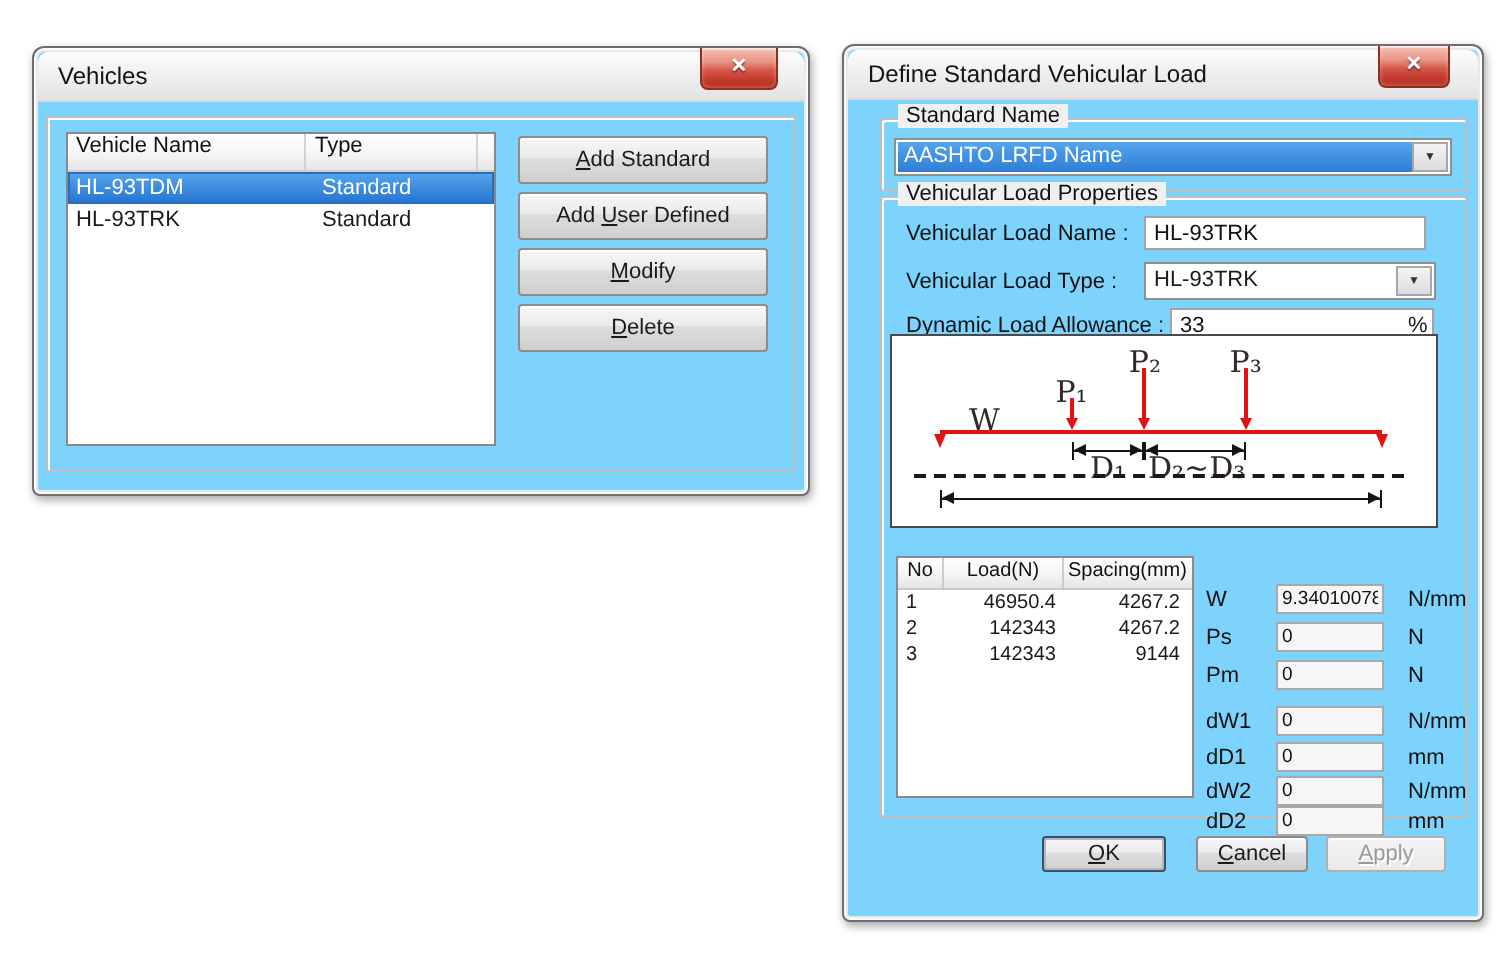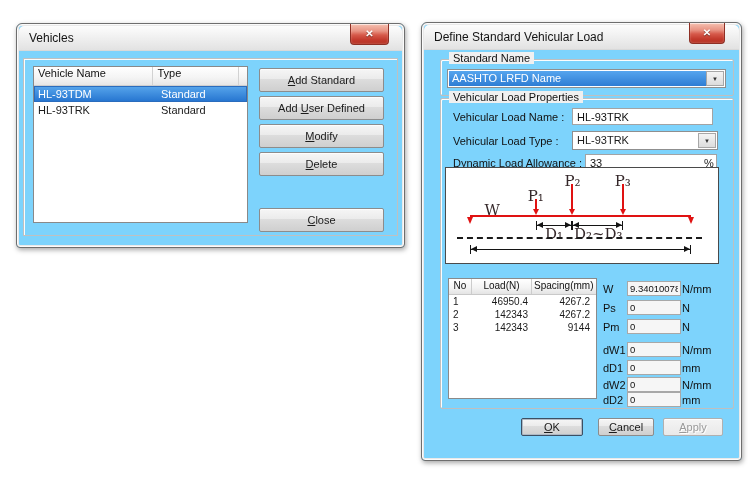--- a/index.html
+++ b/index.html
@@ -114,21 +114,21 @@
   .lt-c0{width:23px;} .lt-c1{width:60px;} .lt-c2{width:62px;border-right:none;}
   .lt-row{display:flex;height:13px;line-height:13px;}
   .lt-row div{box-sizing:border-box;padding:0 4px;}
   .lt-row .lt-c0{text-align:left;}
   .lt-row .lt-c1,.lt-row .lt-c2{text-align:right;}
 
   
   .frow{position:absolute;left:162px;display:flex;align-items:center;}
   .flabel{width:23px;color:#111;}
   .fbox{box-sizing:border-box;width:54px;height:15px;border:1px solid #a8a8a8;background:#f6f6f6;
-       font-family:"Liberation Sans",sans-serif;font-size:9.5px;color:#111;padding:0 2px;margin:1px;}
+       font-family:"Liberation Sans",sans-serif;font-size:9.5px;color:#111;padding:0 2px;margin:12px;}
   .funit{margin-left:0;color:#111;}
 
   
   #btn-ok{left:99px;top:395px;width:62px;height:18px;}
   #btn-cancel{left:176px;top:395px;width:56px;height:18px;}
   #btn-apply{left:241px;top:395px;width:60px;height:18px;}
 
   u{text-decoration:underline;}
 </style>
 </head>
@@ -156,21 +156,20 @@
     <div class="lv-row">
       <div class="cell c-name">HL-93TRK</div>
       <div class="cell c-type">Standard</div>
     </div>
   </div>
 
   <button class="btn" id="btn-add-user">Add <u>U</u>ser Defined</button>
   <button class="btn" id="btn-add-std"><u>A</u>dd Standard</button>
   <button class="btn" id="btn-modify"><u>M</u>odify</button>
   <button class="btn" id="btn-delete"><u>D</u>elete</button>
-  <button class="btn" id="btn-close"><u>C</u>lose</button>
 </section>
 
 <section class="win" id="win-define">
   <div class="titlebar">
     <span class="title">Define Standard Vehicular Load</span>
   </div>
   <div class="closebtn" style="right:16px;width:34px;">
     <span>✕</span>
   </div>
 

